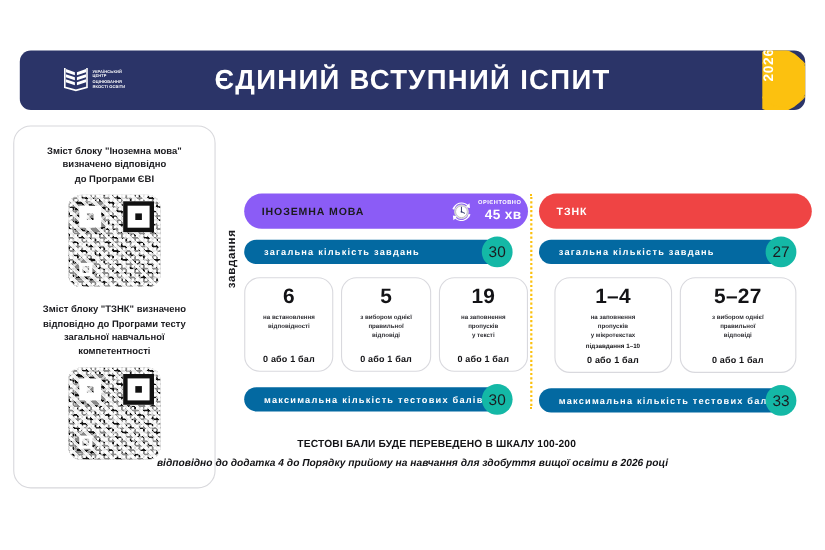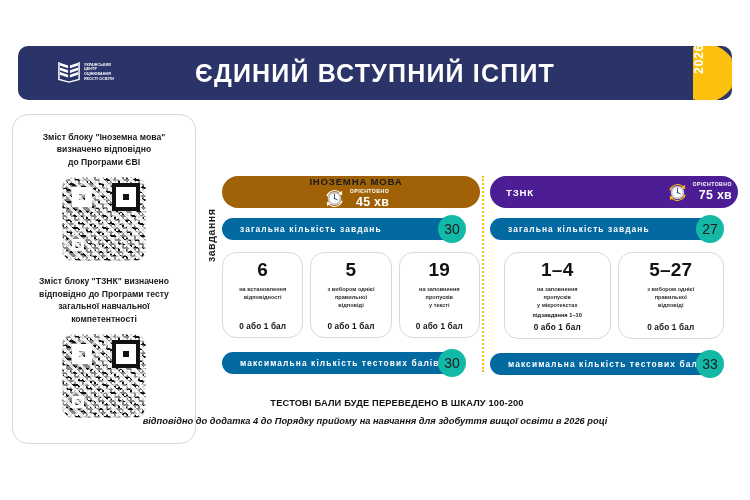--- a/index.html
+++ b/index.html
@@ -172,22 +172,22 @@
 
   
   .pill {
     position: relative;
     height: 32px;
     border-radius: 16px;
     display: flex;
     align-items: center;
     padding: 0 6px 0 16px;
   }
-  .pill-yellow { background: #a16207; flex-direction: column; }
-  .pill-navy   { background: #4c1d95; }
+  .pill-yellow { background: #8b5cf6; }
+  .pill-navy   { background: #ef4444; }
   .pill-label {
     font-size: 9.6px;
     font-weight: bold;
     letter-spacing: 0.8px;
     flex: 1;
   }
   .pill-yellow .pill-label { color: #1b1b1f; }
   .pill-navy   .pill-label { color: #ffffff; }
   .time-group {
     display: flex; align-items: center; gap: 4px;
@@ -442,37 +442,20 @@
       <div class="countbar-track" style="width:232px;">
         <span class="countbar-label">максимальна кількість тестових балів</span>
       </div>
       <div class="count-circle" style="left:216px;">30</div>
     </div>
   </div>
 
   <div class="col col-right" style="top:176px;">
     <div class="pill pill-navy">
       <span class="pill-label">ТЗНК</span>
-      <span class="time-group">
-        <span class="clock">
-          <svg viewBox="0 0 24 24" width="23" height="23" aria-hidden="true">
-            <path d="M3.4 9.4 A9.2 9.2 0 0 1 18 5.4 l1.6-1.4 .5 4.4 -4.4-.7 1.6-1.3 A7 7 0 0 0 5.3 10Z" fill="#fcc10f"></path>
-            <path d="M20.6 14.6 A9.2 9.2 0 0 1 6 18.6 l-1.6 1.4 -.5-4.4 4.4 .7 -1.6 1.3 A7 7 0 0 0 18.7 14Z" fill="#fcc10f"></path>
-            <circle cx="12" cy="12" r="6.6" fill="#fff" stroke="#cfcfcf" stroke-width="0.7"></circle>
-            <circle cx="12" cy="12" r="5.6" fill="none" stroke="#8d8d93" stroke-width="0.55"></circle>
-            <line x1="12" y1="12" x2="12" y2="7.6" stroke="#2b3468" stroke-width="0.9" stroke-linecap="round"></line>
-            <line x1="12" y1="12" x2="15" y2="13.4" stroke="#2b3468" stroke-width="0.9" stroke-linecap="round"></line>
-            <circle cx="12" cy="12" r="0.8" fill="#2b3468"></circle>
-          </svg>
-        </span>
-        <span class="time-texts">
-          <span class="time-approx">ОРІЄНТОВНО</span>
-          <span class="time-value">75 хв</span>
-        </span>
-      </span>
     </div>
 
     <div class="countbar">
       <div class="countbar-track" style="width:222px;">
         <span class="countbar-label">загальна кількість завдань</span>
       </div>
       <div class="count-circle" style="left:206px;">27</div>
     </div>
 
     <div class="cards" style="padding:0 14px;">

